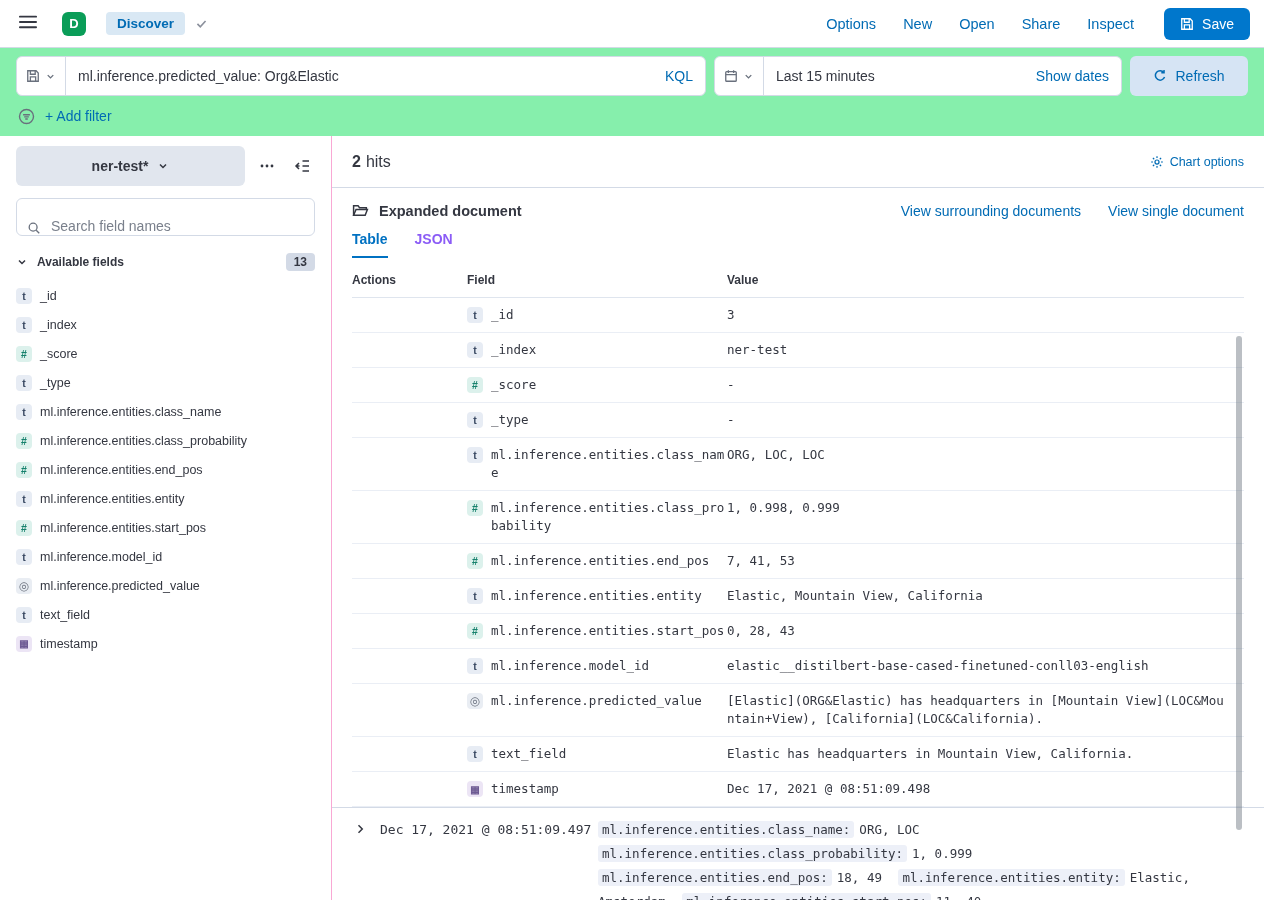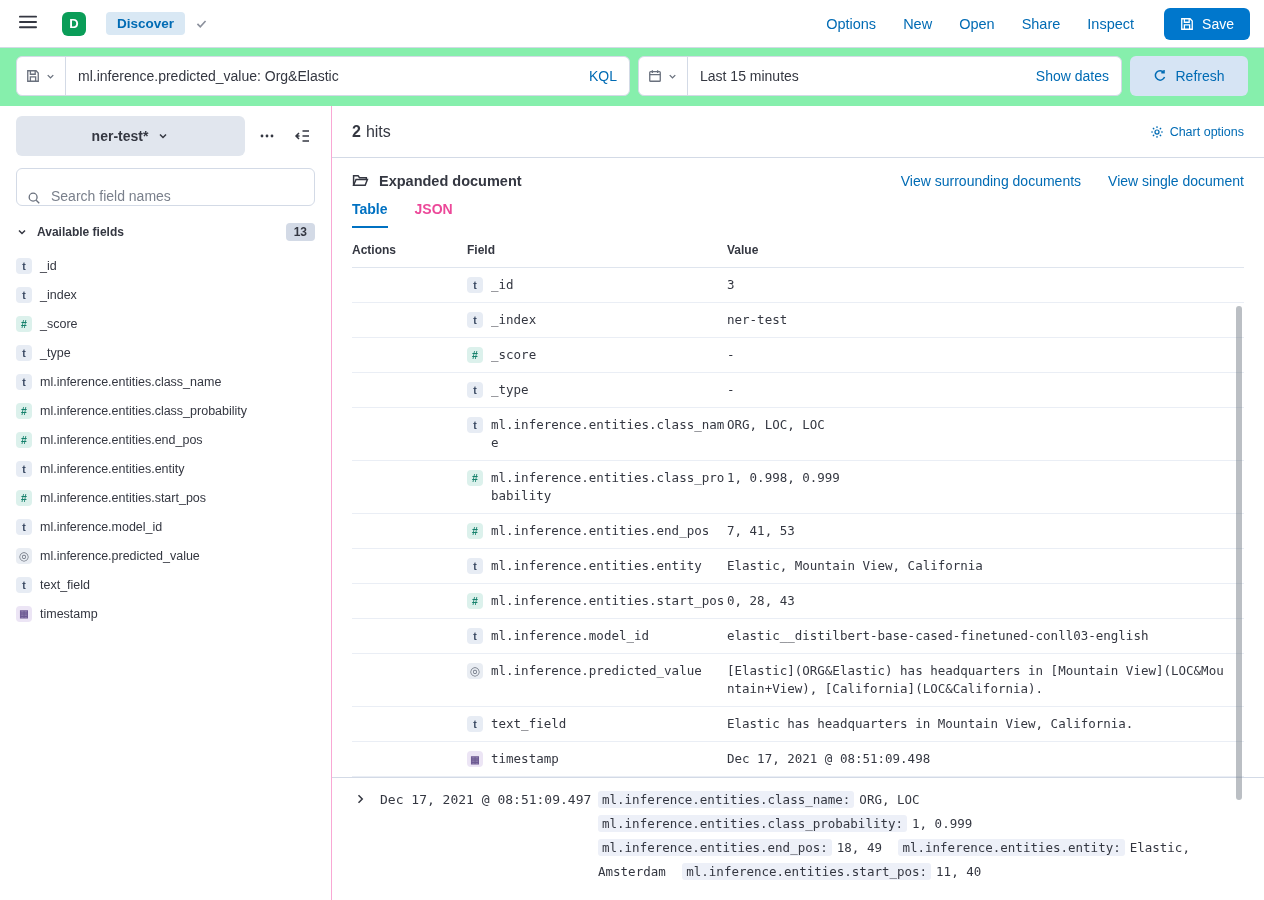--- a/index.html
+++ b/index.html
@@ -29,21 +29,21 @@
   
   .querybar { background:#86efac; padding:8px 16px 10px; }
   .qrow { display:flex; gap:8px; }
   .qbox { height:40px; background:#fff; border:1px solid var(--border); border-radius:6px;
     display:flex; align-items:center; }
   .query-input { flex:1; cursor:text; }
   .qi-left { display:flex; align-items:center; gap:5px; padding:0 9px; height:100%;
     border-right:1px solid var(--border); color:#69707d; cursor:pointer; }
   .qtext { padding:0 12px; flex:1; font-size:14px; white-space:nowrap; overflow:hidden; }
   .kql { padding:0 12px; color:var(--link); font-size:14px; cursor:pointer; }
-  .date-picker { width:484px; }
+  .date-picker { width:408px; }
   .dtext { padding:0 12px; font-size:14px; cursor:pointer; }
   .show-dates { margin-left:auto; padding:0 12px; color:var(--link); font-size:14px;
     font-weight:500; text-decoration:none; cursor:pointer; }
   .refresh-btn { width:118px; height:40px; border:none; border-radius:6px; background:var(--refresh);
     color:var(--link); font-size:14px; font-weight:500; display:flex; align-items:center;
     justify-content:center; gap:8px; cursor:pointer; }
   .frow { display:flex; align-items:center; gap:10px; margin-top:10px; height:20px; padding-left:2px; }
   .frow a { color:var(--link); font-size:14px; font-weight:500; text-decoration:none; cursor:pointer; }
 
   
@@ -86,21 +86,21 @@
   .hits-bar b { font-weight:700; }
   .chart-opts { margin-left:auto; display:flex; align-items:center; gap:6px; color:var(--link);
     font-size:12.5px; font-weight:500; cursor:pointer; }
 
   .doc-panel { padding:14px 20px 0; }
   .doc-head { display:flex; align-items:center; gap:10px; }
   .doc-head h2 { font-size:14.5px; font-weight:700; margin:0; }
   .doc-links { margin-left:auto; display:flex; gap:27px; }
   .doc-links a { color:var(--link); font-size:14px; font-weight:500; text-decoration:none; cursor:pointer; }
   .tabs { display:flex; gap:27px; margin-top:12px; }
-  .tab { font-size:14px; font-weight:600; padding-bottom:9px; color:#ec4899; cursor:pointer; }
+  .tab { font-size:14px; font-weight:600; padding-bottom:9px; color:#8b5cf6; cursor:pointer; }
   .tab.active { color:var(--primary); border-bottom:2px solid var(--primary); }
   .thead { display:flex; margin-top:5px; padding:10px 0; border-bottom:1px solid #dfe5ee;
     font-size:12px; font-weight:700; }
   .c-actions { width:115px; min-width:115px; }
   .c-field { width:260px; min-width:260px; display:flex; gap:8px; align-items:flex-start; }
   .c-value { flex:1; padding-right:14px; word-break:break-all; }
   .mono { font-family:"DejaVu Sans Mono","Liberation Mono",monospace; font-size:12.5px; line-height:18px; }
   .c-field .mono { word-break:break-all; }
   .trow { display:flex; padding:8px 0; border-bottom:1px solid #eaeef5; align-items:flex-start; }
   .trow .tok { margin-top:1px; }
@@ -204,20 +204,29 @@
       <button class="refresh-btn">
         <span style="display:flex;">
           <svg width="14" height="14" viewBox="0 0 16 16" fill="none" stroke="#006bb4" stroke-width="1.7">
               <path d="M13.2 9.2A5.4 5.4 0 1 1 12.4 4"></path>
               <path d="M12.6 1.2v3.1H9.5"></path>
             </svg>
         </span>
         <span>Refresh</span>
       </button>
     </div>
+    <div class="frow">
+      <span style="display:flex;cursor:pointer;">
+        <svg width="17" height="17" viewBox="0 0 16 16" fill="none" stroke="#69707d" stroke-width="1.3">
+            <circle cx="8" cy="8" r="6.6"></circle>
+            <path d="M4.8 6.3h6.4M5.8 8.3h4.4M6.8 10.3h2.4"></path>
+          </svg>
+      </span>
+      <a>+ Add filter</a>
+    </div>
   </section>
 
   <div class="content">
 
     <aside class="sidebar">
       <div class="idx-row">
         <button class="index-btn">
           <span>ner-test*</span>
           <span style="display:flex;">
             <svg width="12" height="12" viewBox="0 0 16 16" fill="none" stroke="#343741" stroke-width="2">

